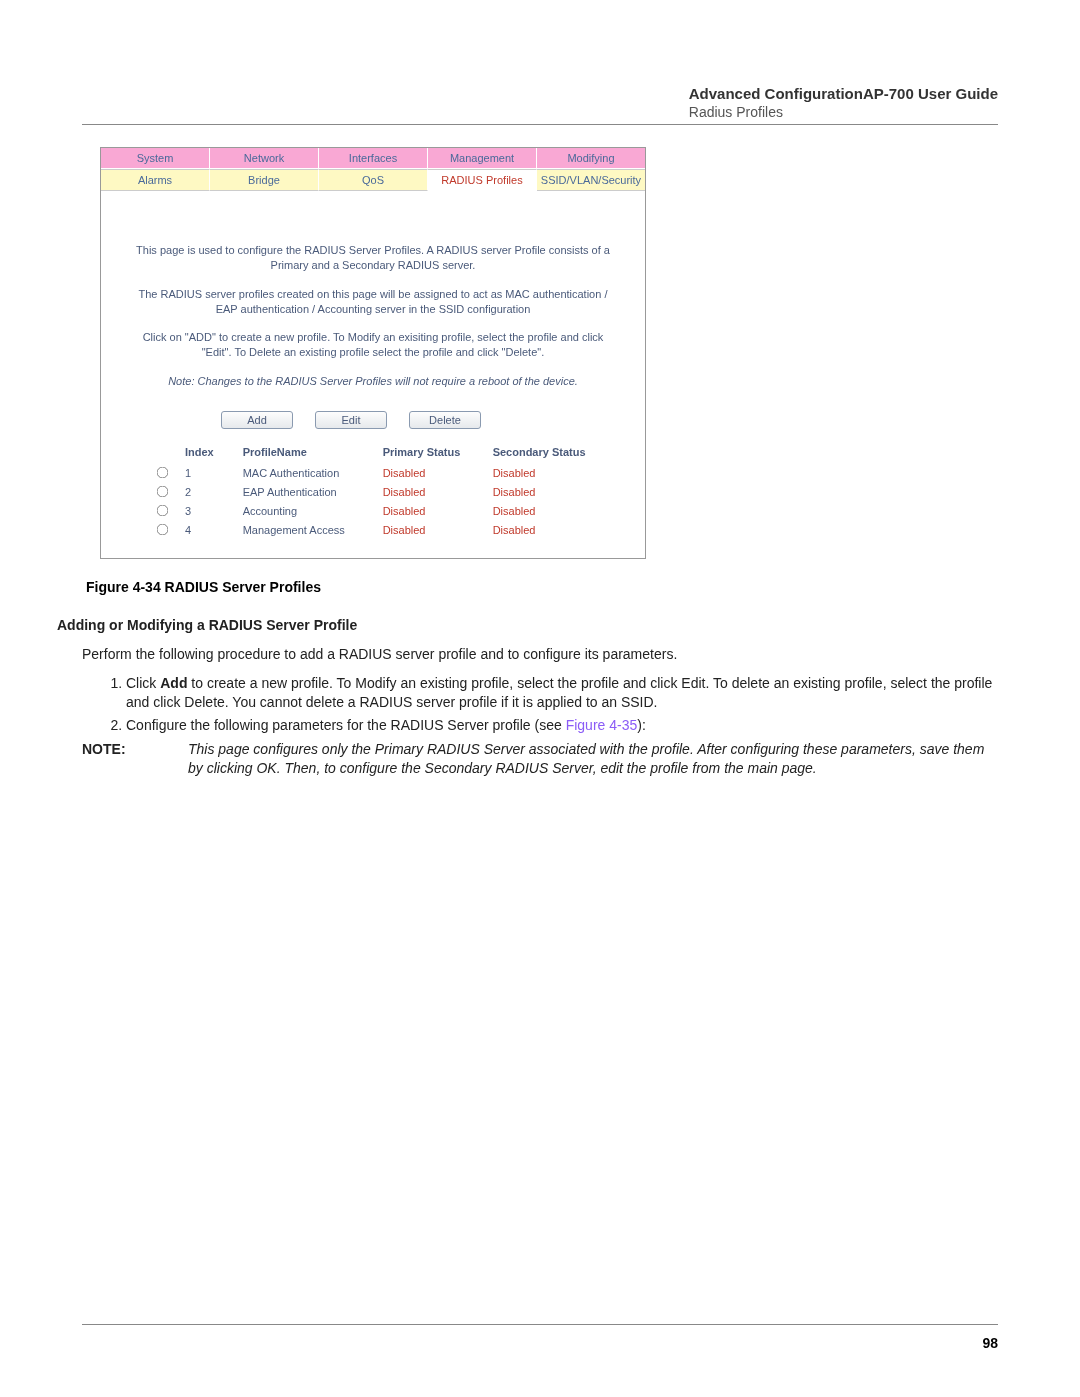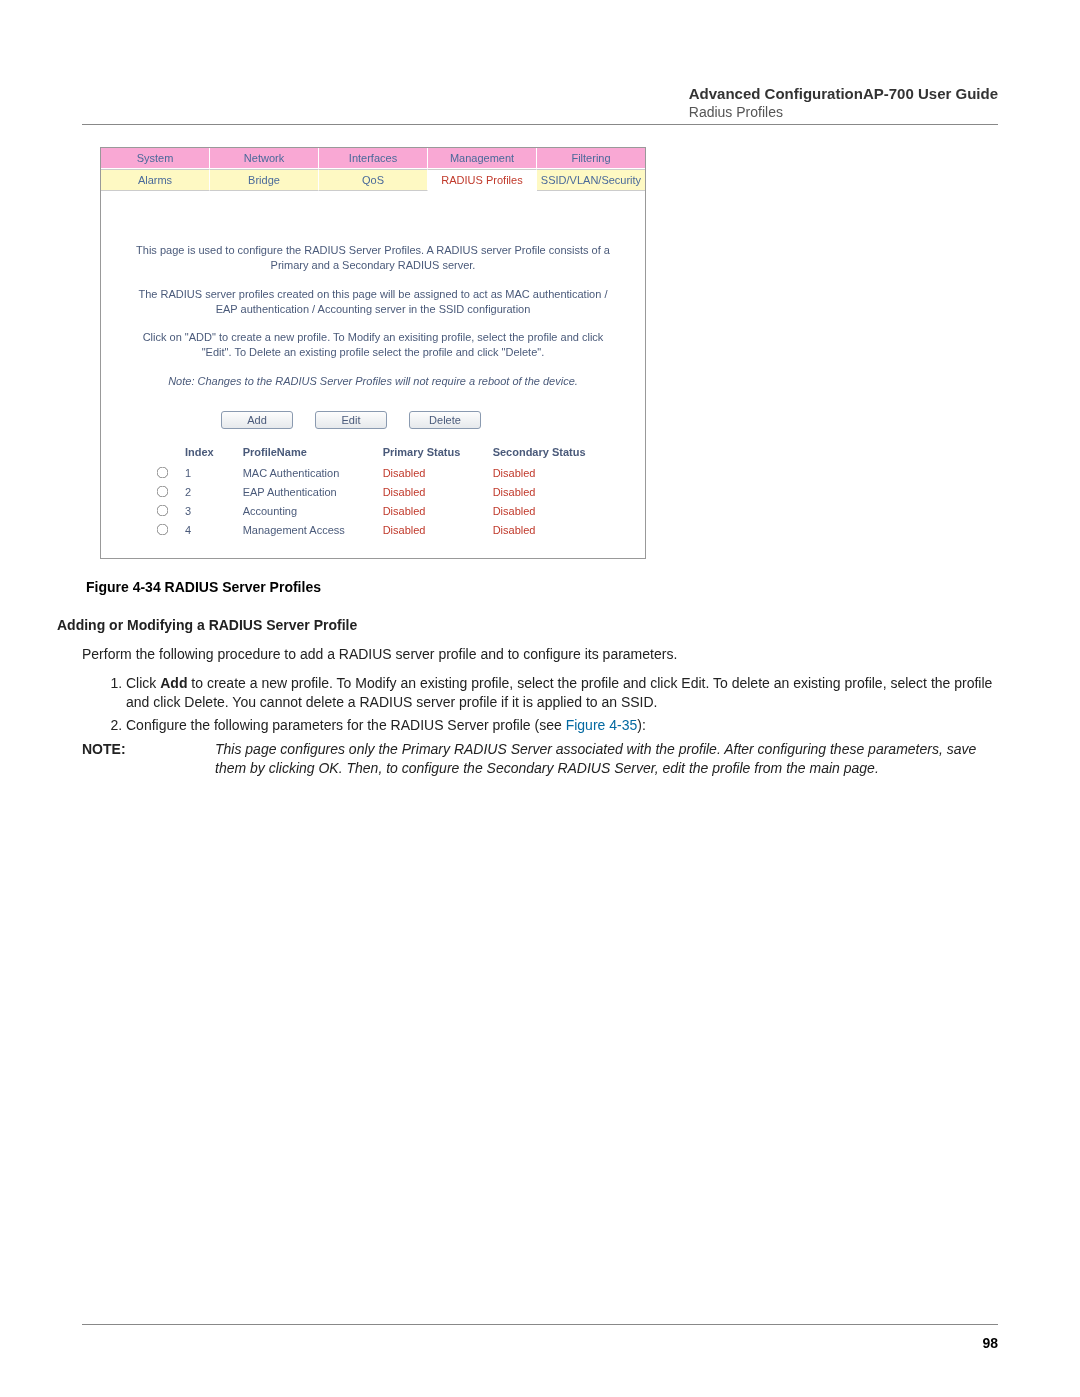--- a/index.html
+++ b/index.html
@@ -143,29 +143,28 @@
   }
   .body-indent { margin-left: 0; }
   ol.steps {
     margin-top: 10px;
     padding-left: 44px;
     font-size: 14px;
     color: #222;
     line-height: 1.35;
   }
   ol.steps li { margin-bottom: 4px; }
-  .link-text { color: #0369a1; }
+  .link-text { color: #8b5cf6; }
   .note-block {
     margin-top: 6px;
     font-size: 14px;
     font-style: italic;
     color: #222;
     line-height: 1.35;
     display: flex;
-    gap: 27px;
   }
   .note-label {
     font-weight: bold;
     font-style: normal;
     flex-shrink: 0;
     width: 62px;
   }
   .note-body { flex: 1; margin-left: 44px; }
   .footer {
     position: absolute;
@@ -192,21 +191,21 @@
     </div>
     <div class="header-right">AP-700 User Guide</div>
   </div>
 
   <div class="screenshot-panel">
     <div class="tabs-row1">
       <div class="tab1">System</div>
       <div class="tab1">Network</div>
       <div class="tab1">Interfaces</div>
       <div class="tab1">Management</div>
-      <div class="tab1">Filtering</div>
+      <div class="tab1">Modifying</div>
     </div>
     <div class="tabs-row2">
       <div class="tab2">Alarms</div>
       <div class="tab2">Bridge</div>
       <div class="tab2">QoS</div>
       <div class="tab2 active">RADIUS Profiles</div>
       <div class="tab2">SSID/VLAN/Security</div>
     </div>
 
     <div class="panel-body">

